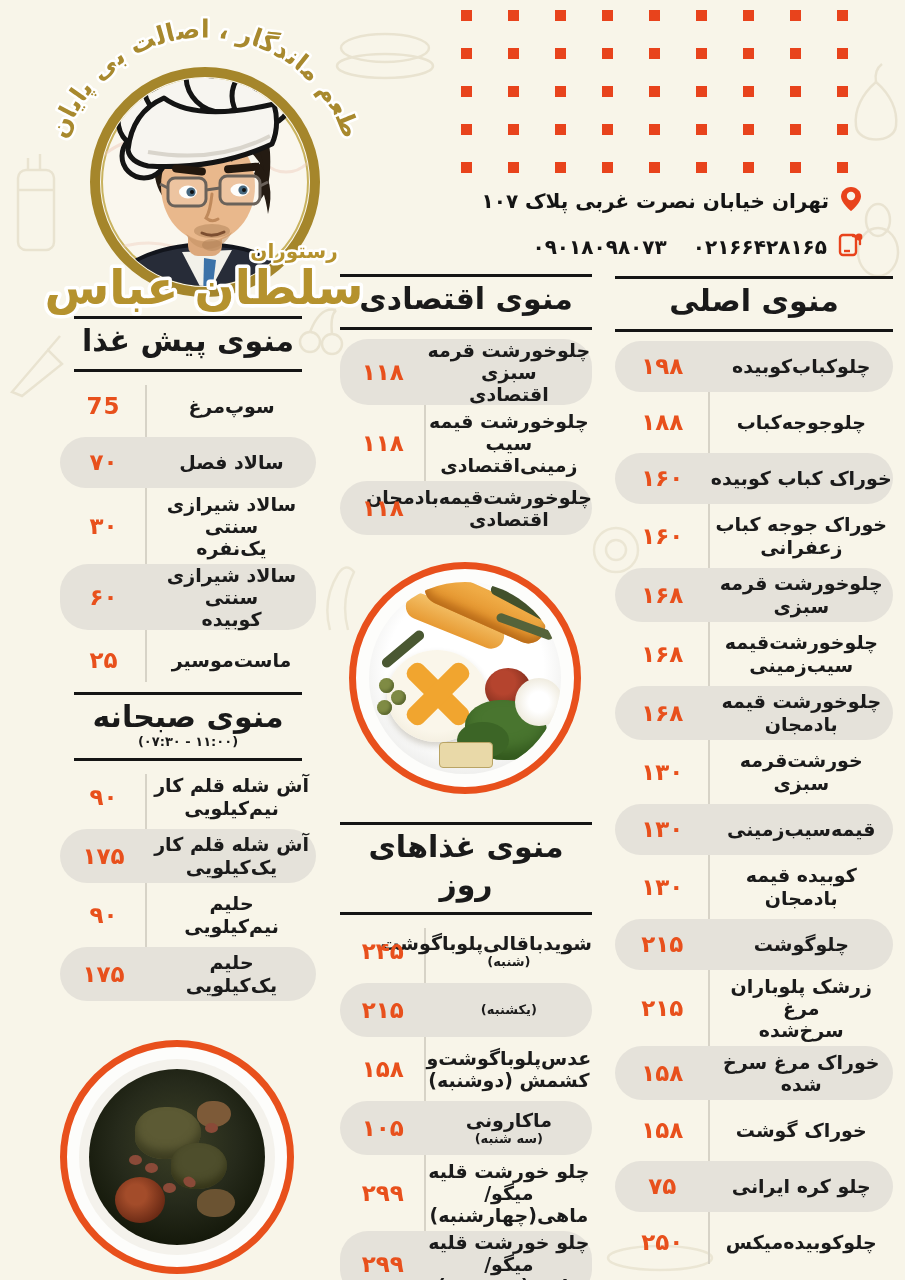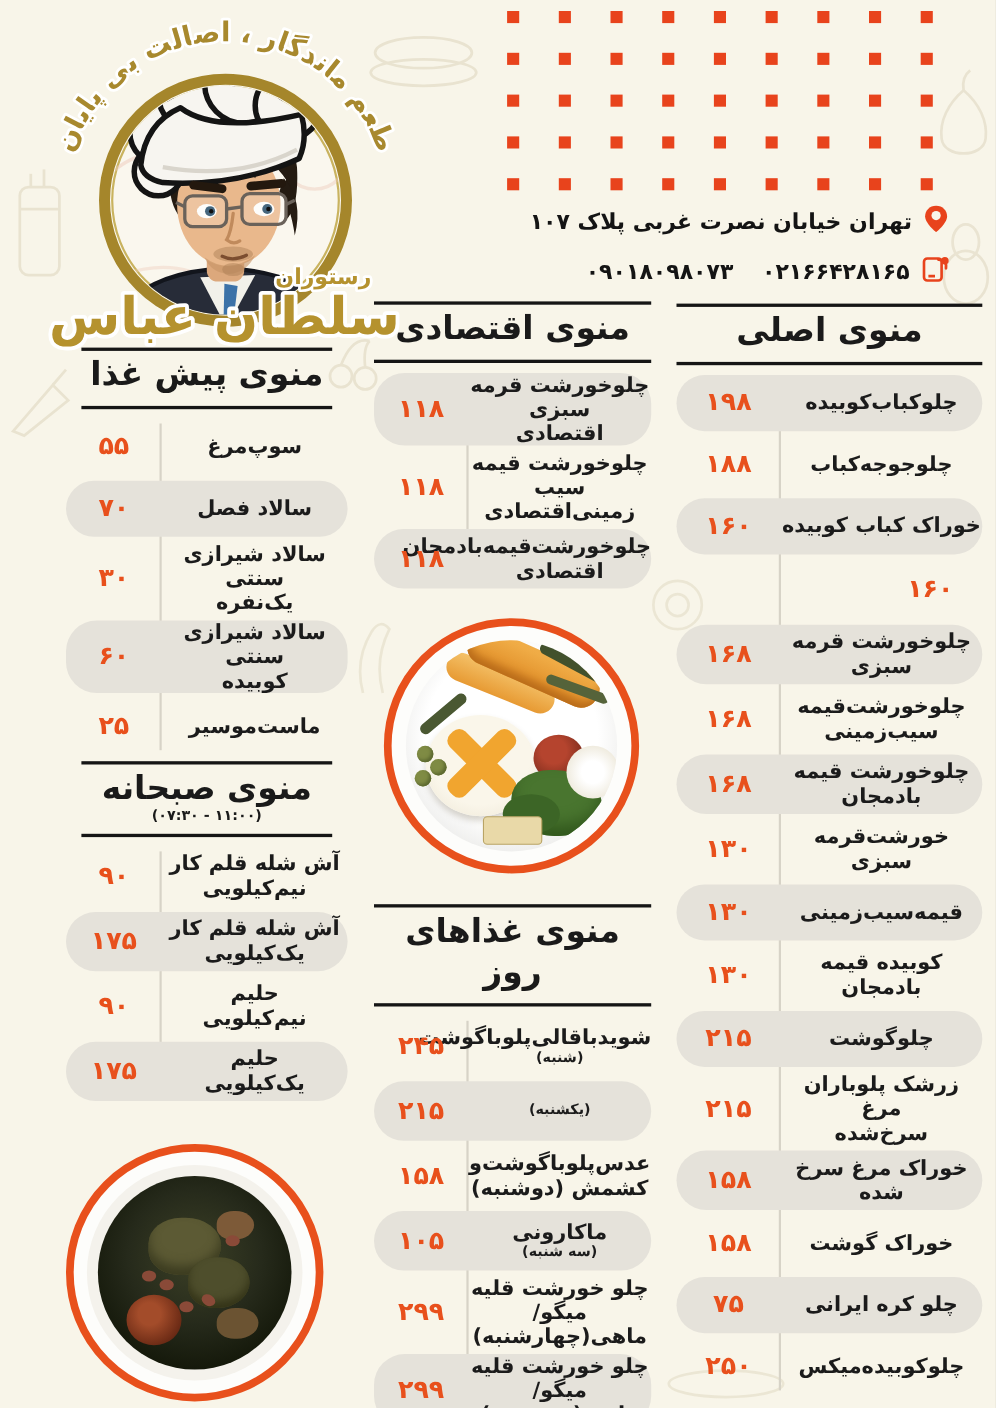--- a/index.html
+++ b/index.html
@@ -332,20 +332,24 @@
           </div>
           <div class="price">۱۸۸</div>
         </div>
         <div class="row shaded">
           <div class="name">
             <div>خوراک کباب کوبیده</div>
           </div>
           <div class="price">۱۶۰</div>
         </div>
         <div class="row tall">
+          <div class="name">
+            <div>خوراک جوجه کباب</div>
+            <div>زعفرانی</div>
+          </div>
           <div class="price">۱۶۰</div>
         </div>
         <div class="row shaded tall">
           <div class="name">
             <div>چلوخورشت قرمه</div>
             <div>سبزی</div>
           </div>
           <div class="price">۱۶۸</div>
         </div>
         <div class="row tall">
@@ -524,21 +528,21 @@
 
   <div class="section" style="left:60px;top:316px;width:256px;">
     <div class="sec-header inset">
       <div class="sec-title">منوی پیش غذا</div>
     </div>
     <div class="items">
         <div class="row">
           <div class="name">
             <div>سوپ‌مرغ</div>
           </div>
-          <div class="price">۵۵</div>
+          <div class="price">75</div>
         </div>
         <div class="row shaded">
           <div class="name">
             <div>سالاد فصل</div>
           </div>
           <div class="price">۷۰</div>
         </div>
         <div class="row tall">
           <div class="name">
             <div>سالاد شیرازی سنتی</div>

